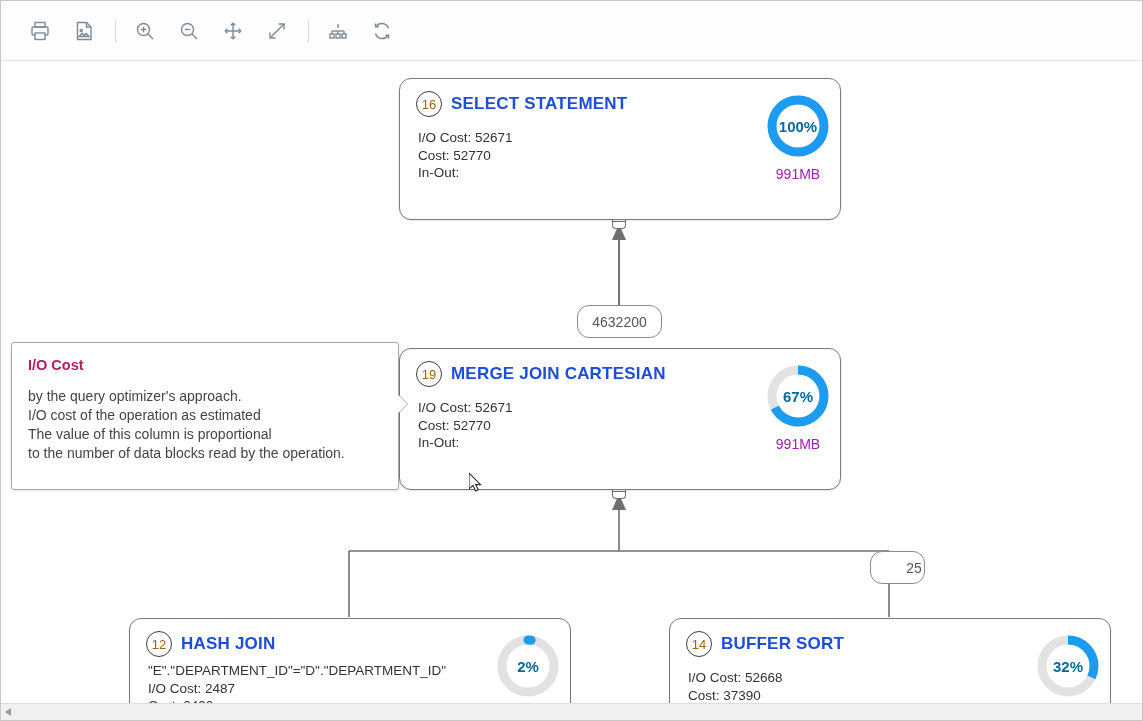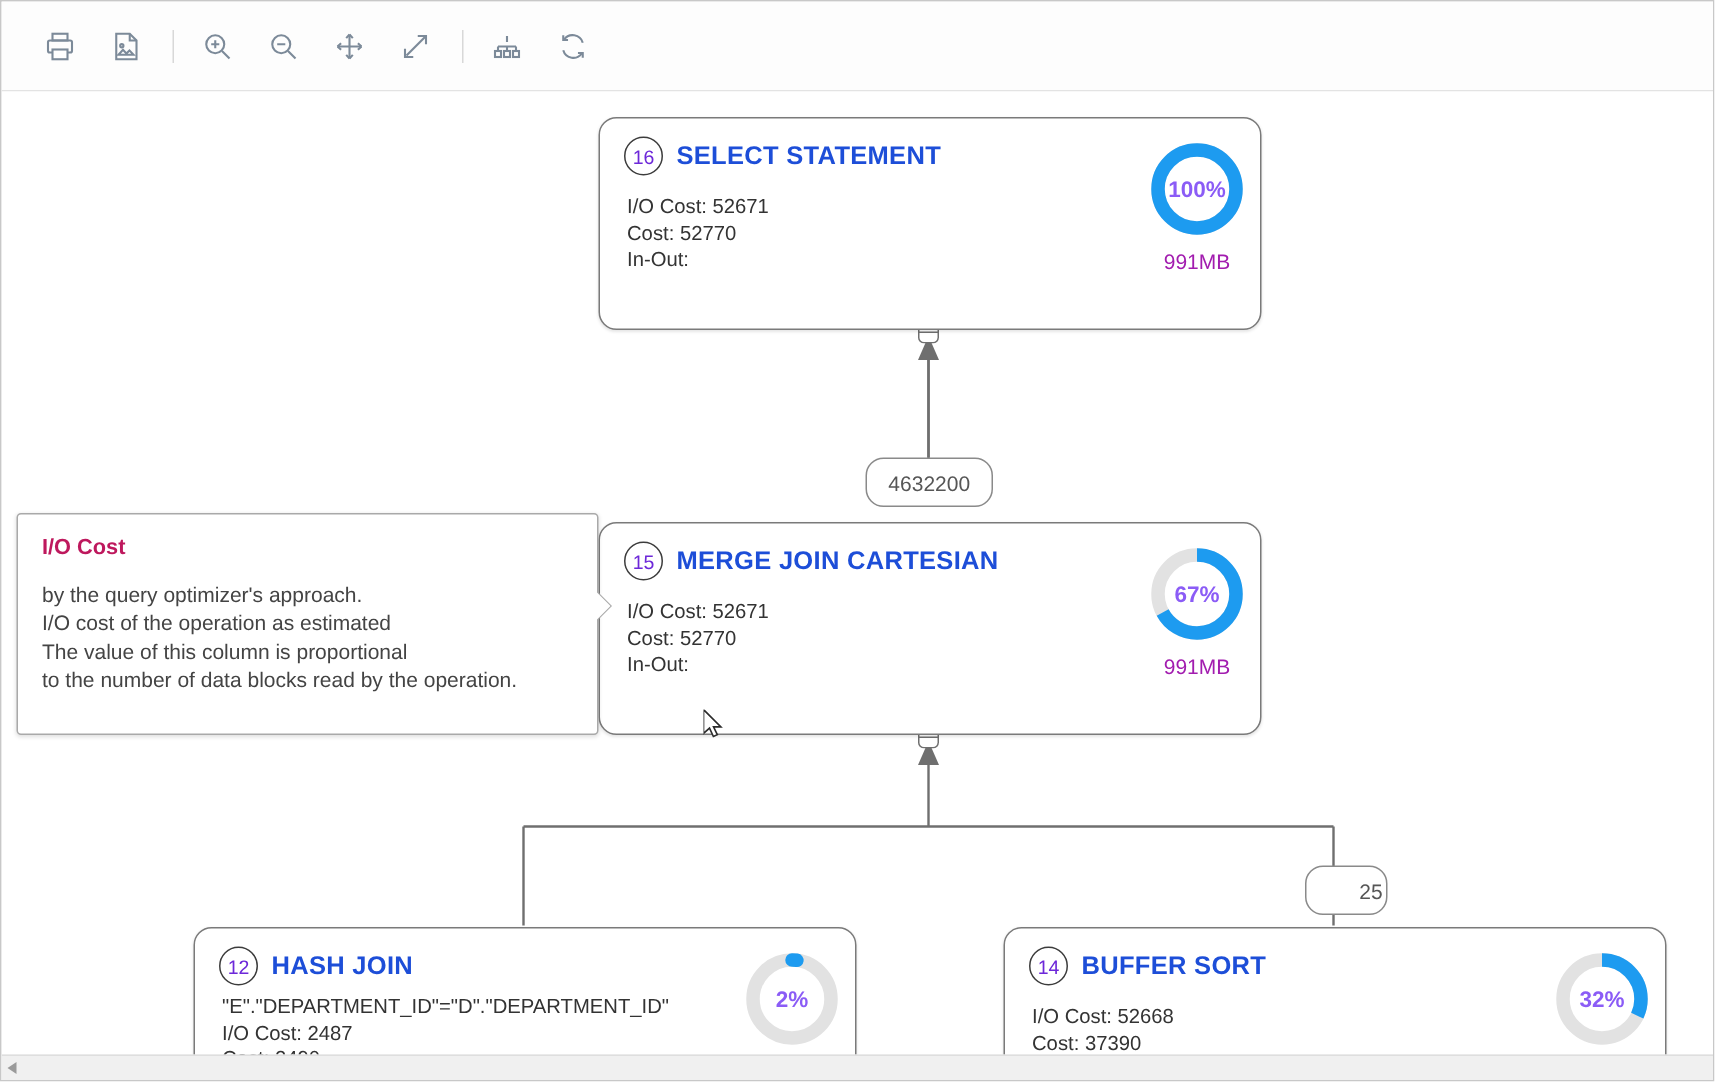--- a/index.html
+++ b/index.html
@@ -68,21 +68,21 @@
   .node-head {
     display: flex;
     align-items: center;
     padding: 12px 0 0 16px;
   }
   .node-num {
     width: 26px; height: 26px;
     border: 1.5px solid #3c3c3c;
     border-radius: 50%;
     display: flex; align-items: center; justify-content: center;
-    font-size: 13px; color: #6d28d9;
+    font-size: 13px; color: #a16207;
     flex: 0 0 auto;
   }
   .node-title {
     margin-left: 9px;
     font-size: 17px;
     font-weight: bold;
     color: #1d4ed8;
     letter-spacing: 0.2px;
     white-space: nowrap;
   }
@@ -97,21 +97,21 @@
 
   
   .donut {
     position: absolute;
     display: flex; align-items: center; justify-content: center;
   }
   .donut .pct {
     position: absolute;
     font-size: 15px;
     font-weight: bold;
-    color: #8b5cf6;
+    color: #0369a1;
   }
   .donut-size {
     position: absolute;
     font-size: 14px;
     color: #a21caf;
     text-align: center;
     width: 100%;
   }
 
   
@@ -325,21 +325,21 @@
       <line x1="348" y1="490" x2="348" y2="556" stroke="#6f6f6f" stroke-width="1.6"></line>
 
       <line x1="888" y1="490" x2="888" y2="556" stroke="#6f6f6f" stroke-width="1.6"></line>
     </svg>
 
     <div class="handle" style="left:611px; top:155px;"></div>
     <div class="handle" style="left:611px; top:425px;"></div>
 
     <div class="edge-pill" style="left:576px; top:244px; width:85px;">4632200</div>
     <div class="edge-pill" style="left:306px; top:514px; width:85px;margin-top:43px;">185288</div>
-    <div class="edge-pill" style="left:869px; top:516px; width:41px;padding-left:43px;">25</div>
+    <div class="edge-pill" style="left:869px; top:490px; width:41px;padding-left:43px;">25</div>
 
     <div class="node" style="left:398px; top:17px; width:442px; height:142px;">
       <div class="node-head">
         <div class="node-num">16</div>
         <div class="node-title">SELECT STATEMENT</div>
       </div>
       <div class="node-body">
         <div>I/O Cost: 52671</div>
         <div>Cost: 52770</div>
         <div>In-Out:</div>
@@ -350,21 +350,21 @@
           <circle cx="33" cy="33" r="26" fill="none" stroke="#e2e2e2" stroke-width="9"></circle>
           <circle cx="33" cy="33" r="26" fill="none" stroke="#1d9bf0" stroke-width="9" stroke-dasharray="163.4 163.4" stroke-dashoffset="0" transform="rotate(-90 33 33)" stroke-linecap="butt"></circle>
         </svg>
         <div class="pct">100%</div>
       </div>
       <div class="donut-size" style="left:352px; top:87px; width:92px;">991MB</div>
     </div>
 
     <div class="node" style="left:398px; top:287px; width:442px; height:142px;">
       <div class="node-head">
-        <div class="node-num">15</div>
+        <div class="node-num">19</div>
         <div class="node-title">MERGE JOIN CARTESIAN</div>
       </div>
       <div class="node-body">
         <div>I/O Cost: 52671</div>
         <div>Cost: 52770</div>
         <div>In-Out:</div>
       </div>
 
       <div class="donut" style="left:365px; top:14px; width:66px; height:66px;">
         <svg width="66" height="66" viewBox="0 0 66 66">

